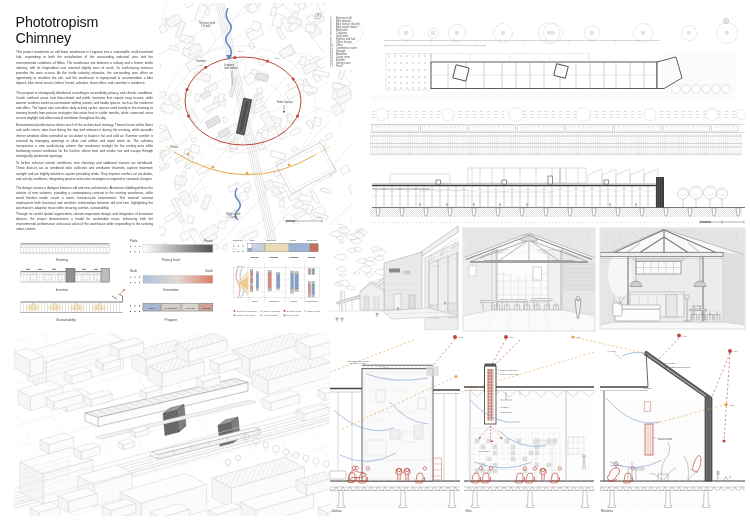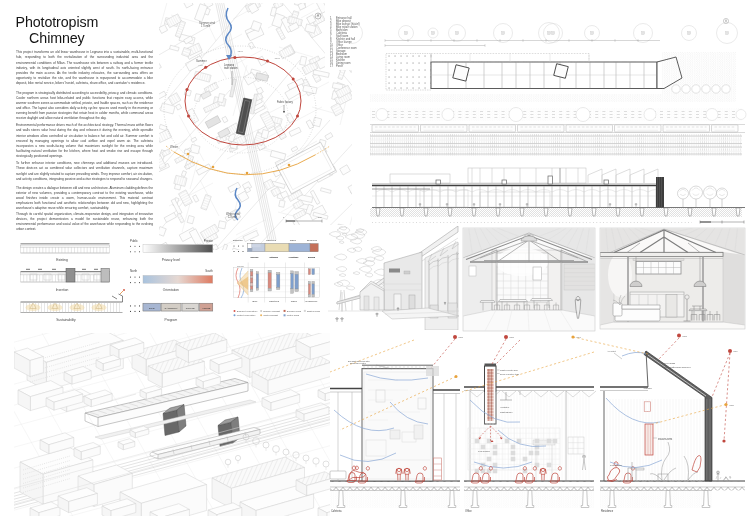--- a/index.html
+++ b/index.html
@@ -1,19 +1,19 @@
 <!DOCTYPE html>
 <html><head><meta charset="utf-8">
 <style>
 html,body{margin:0;padding:0;background:#ffffff;width:750px;height:530px;overflow:hidden;}
 *{box-sizing:border-box;}
 body{font-family:"Liberation Sans", sans-serif;}
 #page{position:relative;width:750px;height:530px;background:#fff;}
 .txt{position:absolute;left:16px;width:137px;color:#3a3a3a;font-size:3.2px;line-height:5.07px;text-align:justify;}
-.t1{position:absolute;left:15.5px;top:15.3px;font-size:14.25px;line-height:15.4px;color:#151515;letter-spacing:-0.1px;font-weight:400;text-align:center;}
+.t1{position:absolute;left:15.5px;top:15.3px;font-size:14.25px;line-height:15.4px;color:#151515;letter-spacing:-0.1px;font-weight:400;}
 </style></head><body>
 <div id="page">
 
 <svg width="750" height="530" viewBox="0 0 750 530" style="position:absolute;left:0;top:0;" xmlns="http://www.w3.org/2000/svg">
 <defs>
 <pattern id="ballast" width="2.1" height="3.7" patternUnits="userSpaceOnUse">
  <path d="M1,0.4 L1,2.6" stroke="#c9c9c9" stroke-width="0.5"></path>
  <path d="M0,3.1 L2.1,3.1" stroke="#dadada" stroke-width="0.3"></path>
 </pattern>
 <pattern id="ballast2" width="2.0" height="2.0" patternUnits="userSpaceOnUse">

